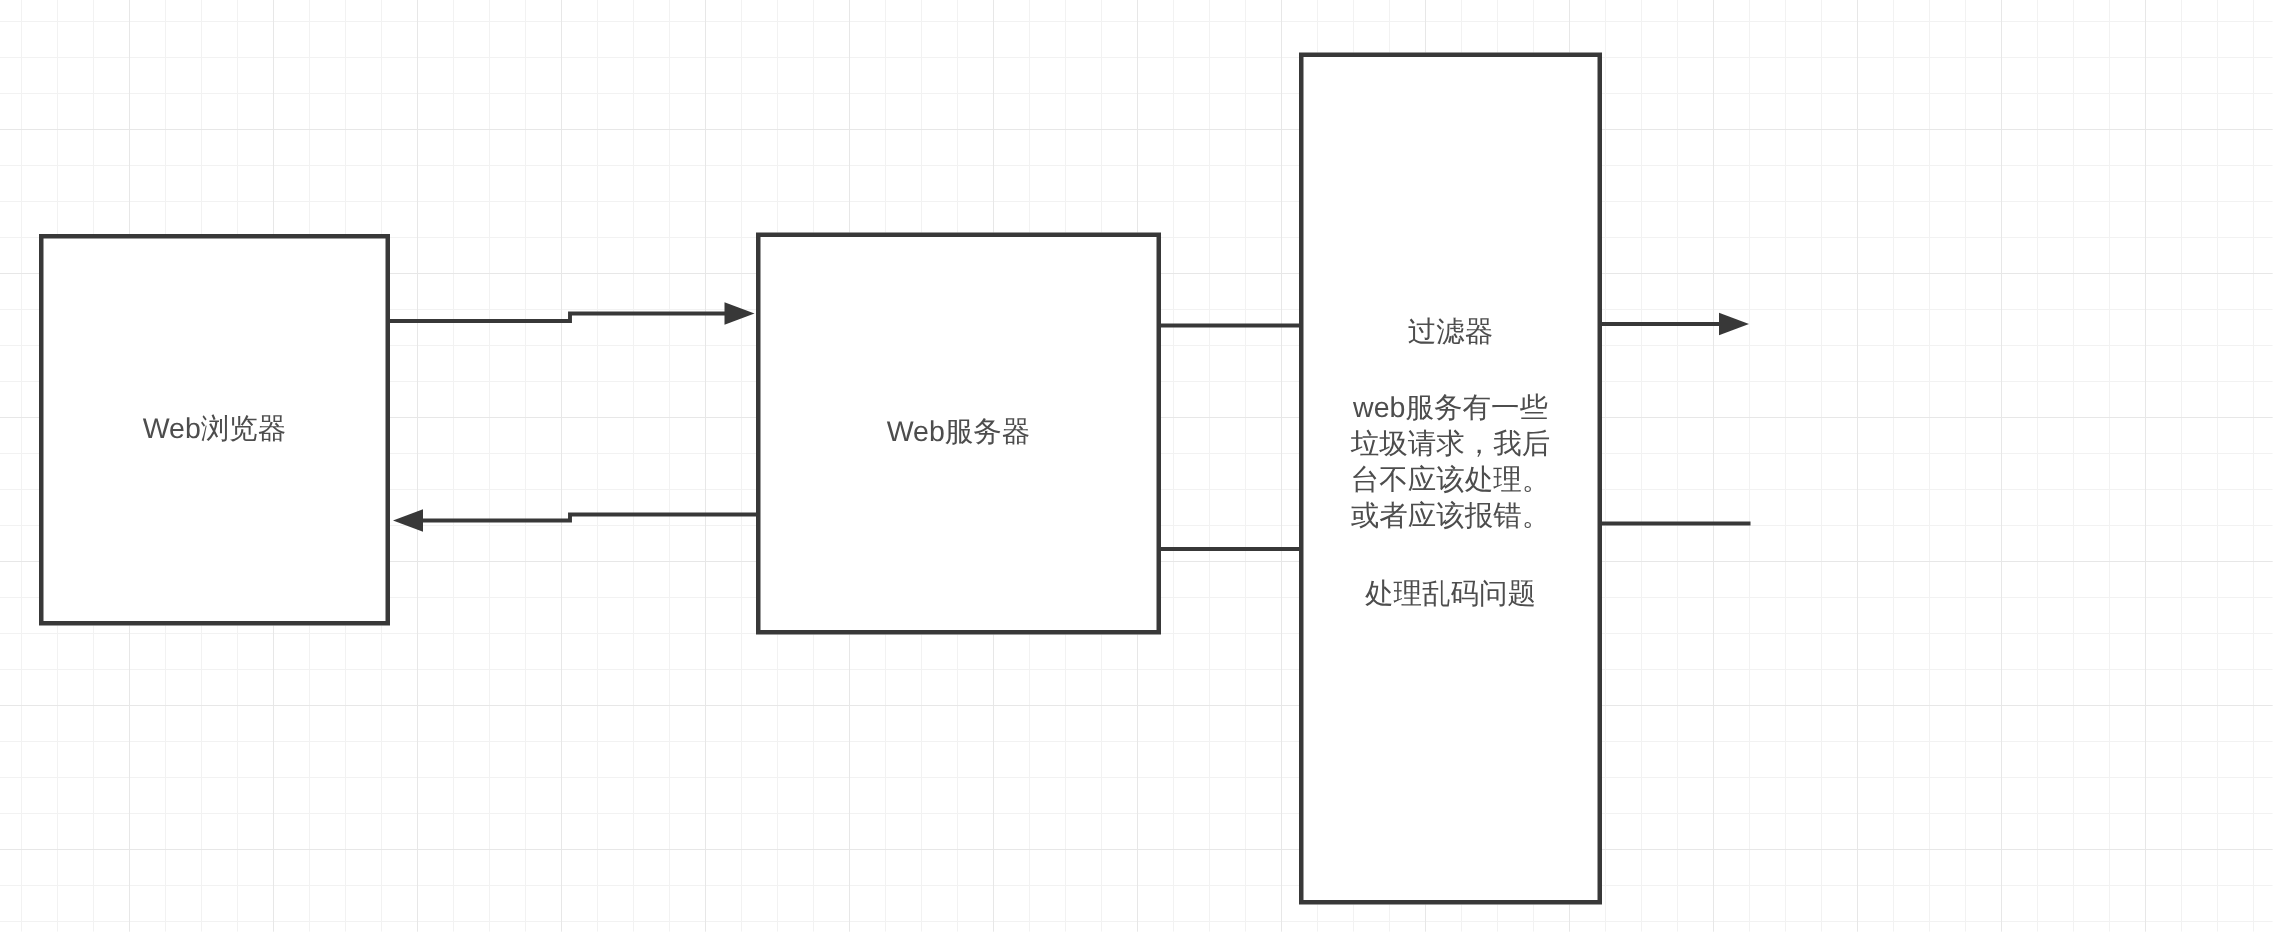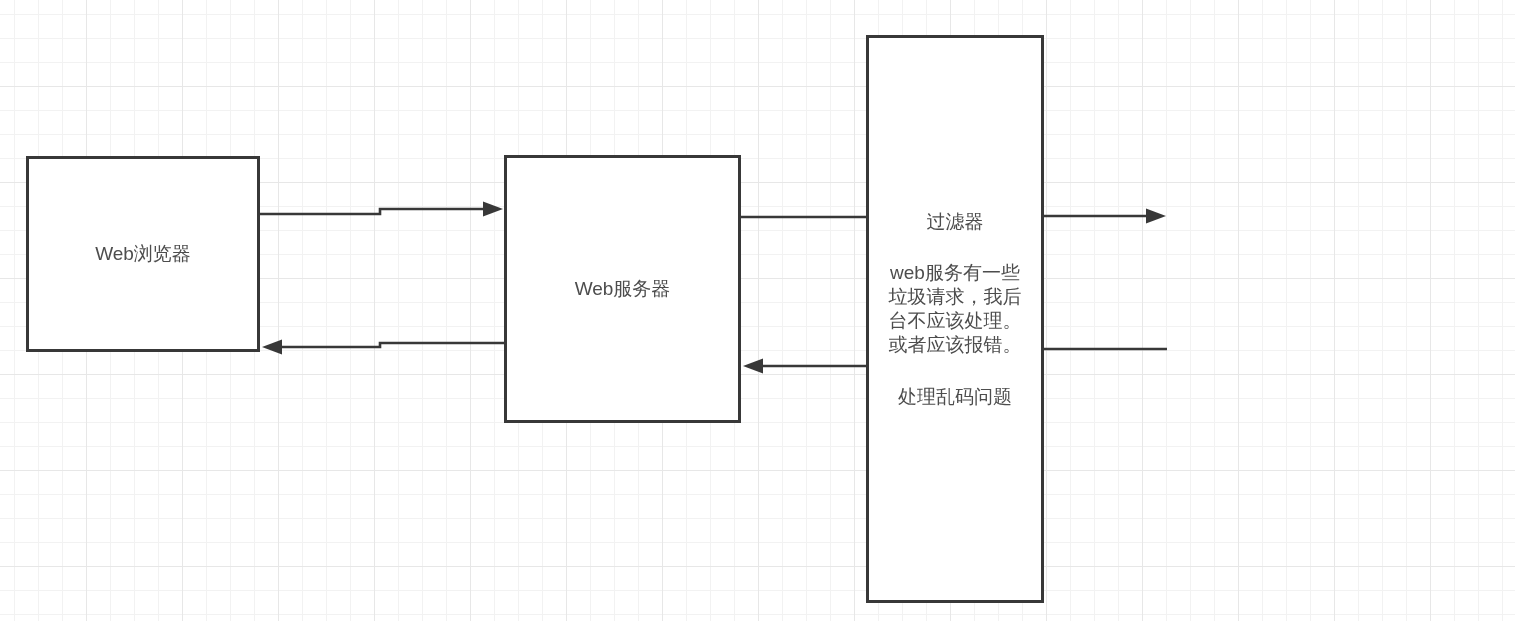--- a/index.html
+++ b/index.html
@@ -35,23 +35,23 @@
     border: 3px solid #383838;
     color: #4d4d4d;
     font-size: 19px;
     line-height: 24px;
     display: flex;
     flex-direction: column;
     align-items: center;
     justify-content: center;
     text-align: center;
   }
-  .node-browser   { left: 26px;   top: 156px; width: 234px; height: 196px; }
-  .node-server    { left: 504px;  top: 155px; width: 237px; height: 268px; }
-  .node-filter    { left: 866px;  top: 35px;  width: 178px; height: 568px;
+  .node-browser   { left: 26px;   top: 156px; width: 234px; height: 261px; }
+  .node-server    { left: 504px;  top: 155px; width: 270px; height: 268px; }
+  .node-filter    { left: 866px;  top: 35px;  width: 202px; height: 568px;
                     justify-content: flex-start; padding-top: 172px; }
   .node-backend   { left: 1167px; top: 155px; width: 300px; height: 256px;
                     line-height: 25px; }
   .filter-desc    { margin-top: 27px; width: 146px; }
   .filter-note    { margin-top: 28px; }
   .backend-ellipsis { margin-top: 5px; }
   .edge {
     stroke: #383838;
     stroke-width: 2.6;
     fill: none;

